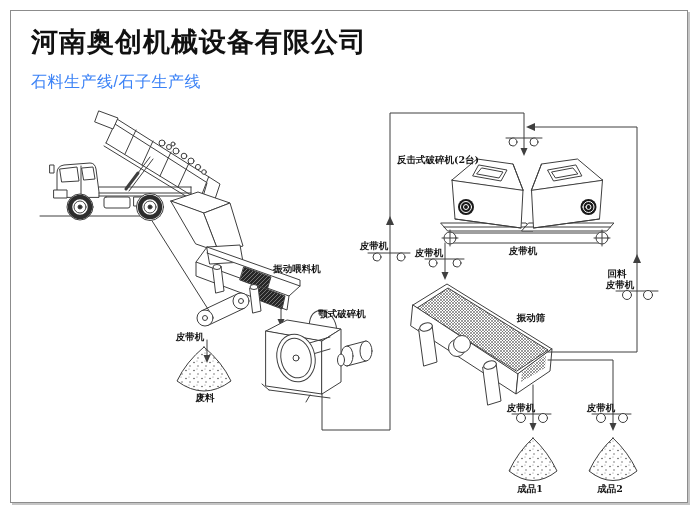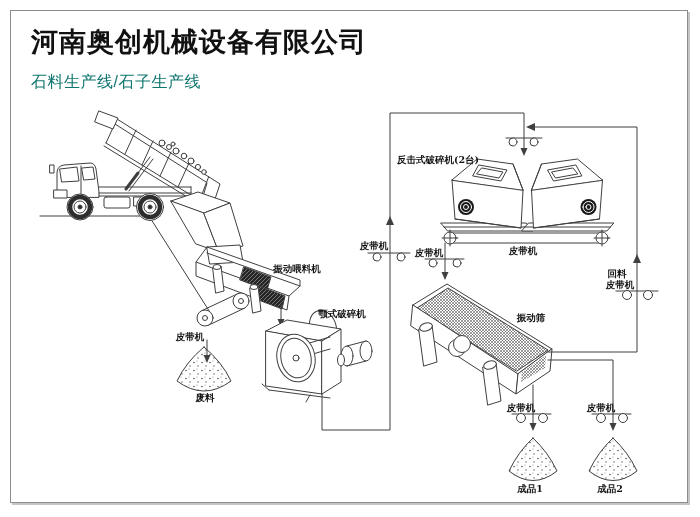--- a/index.html
+++ b/index.html
@@ -3,21 +3,21 @@
 <meta charset="utf-8">
 <style>
   html,body{margin:0;padding:0;width:700px;height:517px;background:#fff;overflow:hidden;}
   #page{position:relative;width:692px;height:517px;font-family:"Liberation Sans",sans-serif;}
   .frame{position:absolute;left:10px;top:10px;width:676px;height:491px;
          border:1px solid #8c8c8c;background:#fff;
          box-shadow:2px 2px 0 rgba(150,150,150,.55);}
   .title{position:absolute;left:31px;top:24px;font-size:27px;font-weight:700;
          color:#111;letter-spacing:1px;white-space:nowrap;}
   .subtitle{position:absolute;left:31px;top:72px;font-size:16px;font-weight:400;
-         color:#0f766e;letter-spacing:.5px;white-space:nowrap;}
+         color:#3b82f6;letter-spacing:.5px;white-space:nowrap;}
   svg{position:absolute;left:0;top:0;}
   .lbl{font-family:"DejaVu Serif","Liberation Serif",serif;font-weight:700;
        font-size:9.5px;fill:#141414;stroke:none;}
 </style>
 </head>
 <body>
 
 <div id="page">
   <div class="frame"></div>
   <div class="title">河南奥创机械设备有限公司</div>

